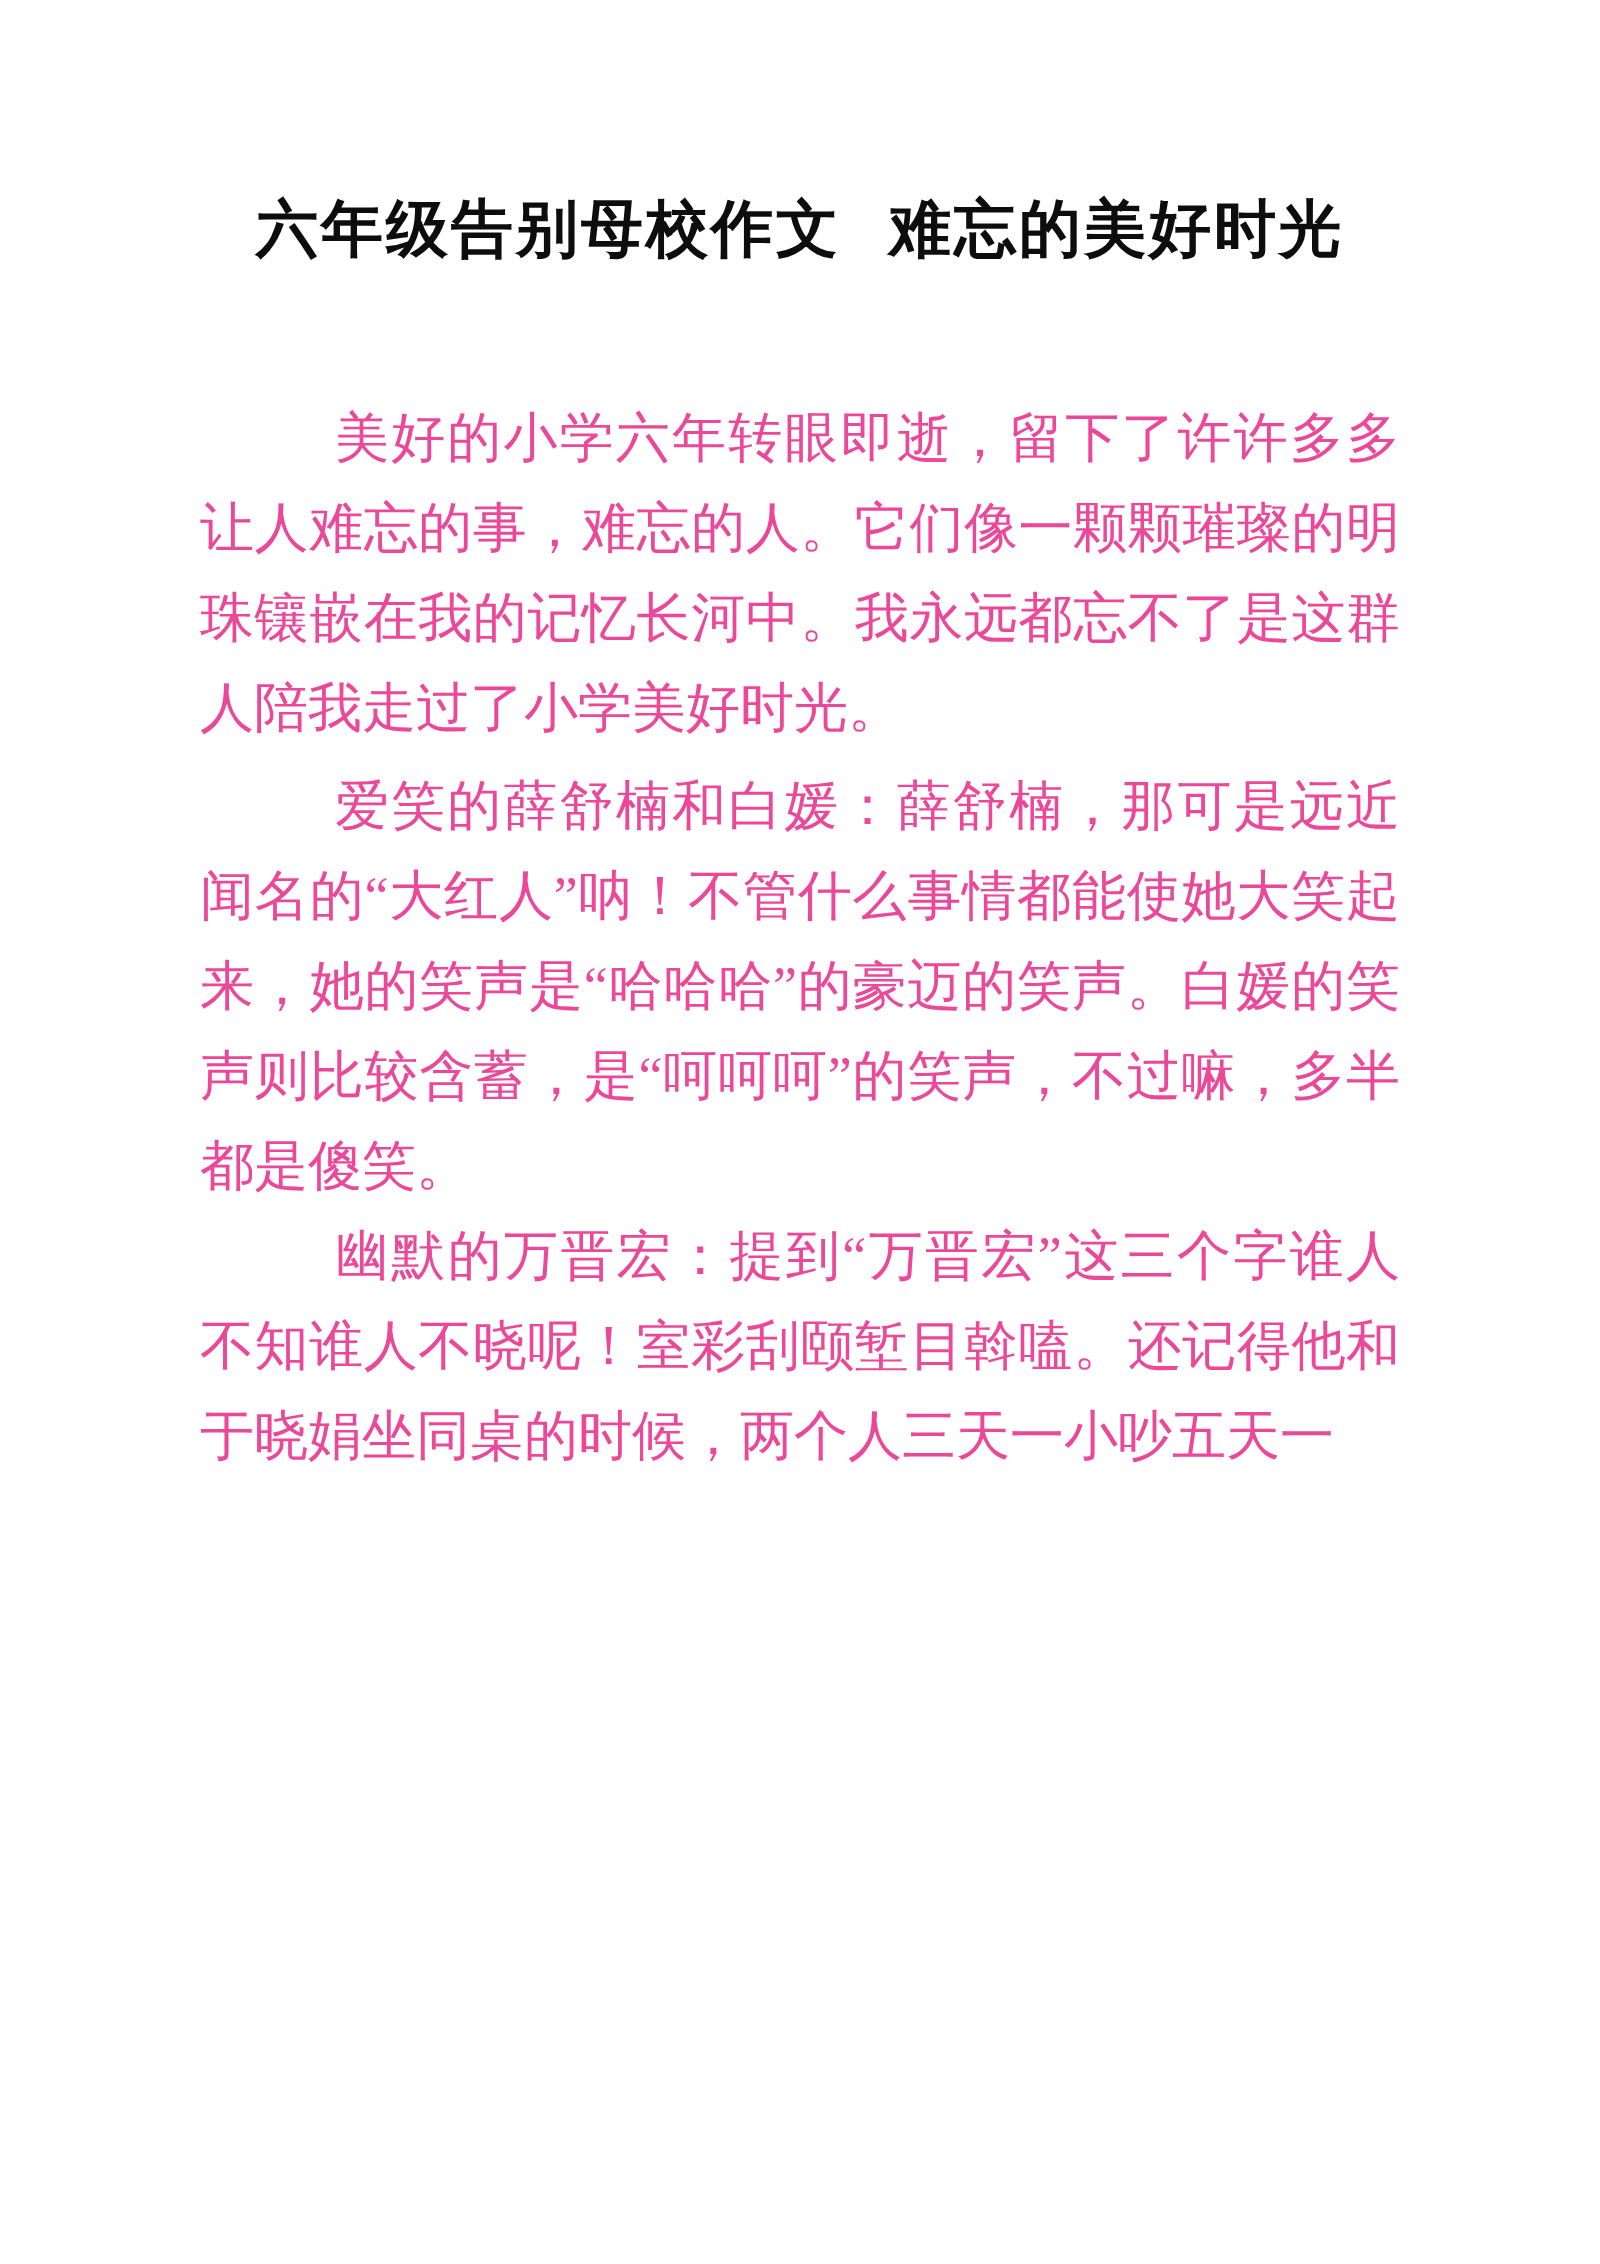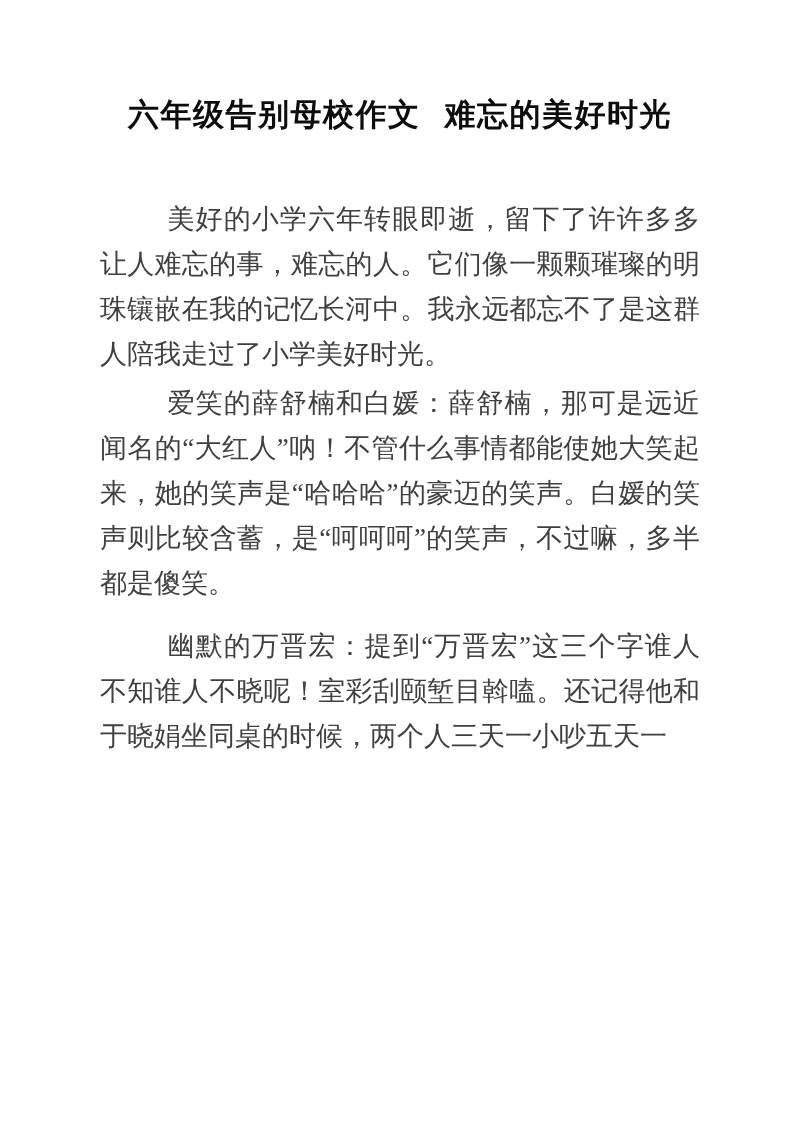--- a/index.html
+++ b/index.html
@@ -24,33 +24,33 @@
     text-align: center;
     letter-spacing: 1.5px;
     word-spacing: 14px;
     white-space: nowrap;
     margin-bottom: 62px;
   }
   .doc-body {
     font-family: "Liberation Serif", serif;
     font-size: 27px;
     line-height: 45px;
-    color: #404040;
+    color: #ec4899;
     text-align: justify;
   }
   .doc-body p {
     text-indent: 2.5em;
     margin: 0 0 4px 0;
     word-break: break-all;
   }
   .doc-body p.para-garbled {
     margin-bottom: 16px;
   }
   .doc-body p.para-laugh {
-    margin-bottom: 18px;
+    margin-bottom: 0;
   }
 </style>
 </head>
 <body>
 
 <div class="page">
   <h1 class="doc-title">六年级告别母校作文 难忘的美好时光</h1>
 
   <div class="doc-body">
     <p>美好的小学六年转眼即逝，留下了许许多多让人难忘的事，难忘的人。它们像一颗颗璀璨的明珠镶嵌在我的记忆长河中。我永远都忘不了是这群人陪我走过了小学美好时光。</p>

